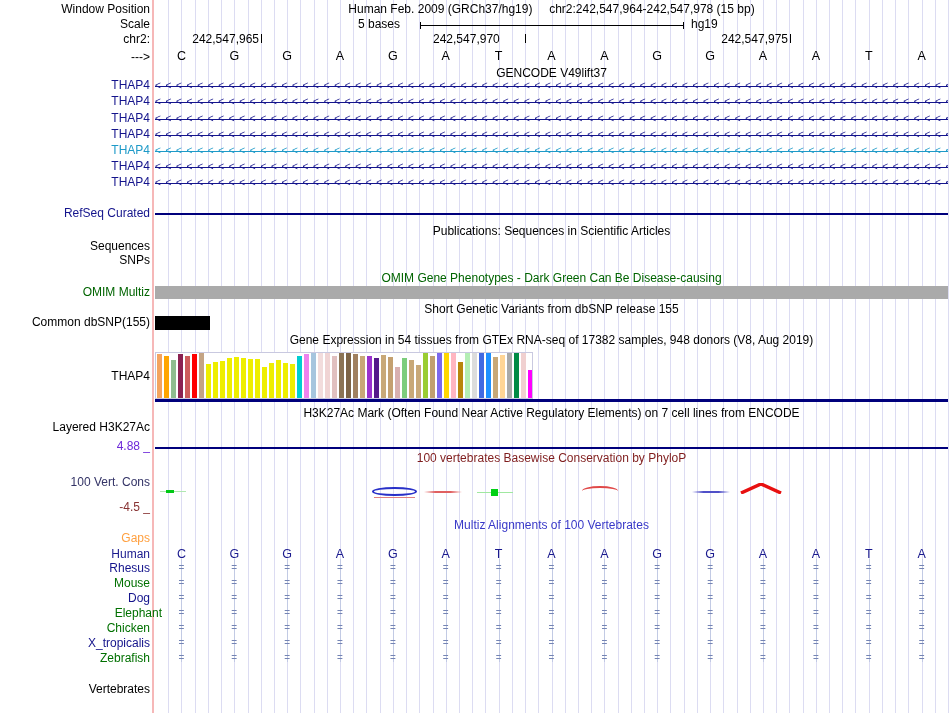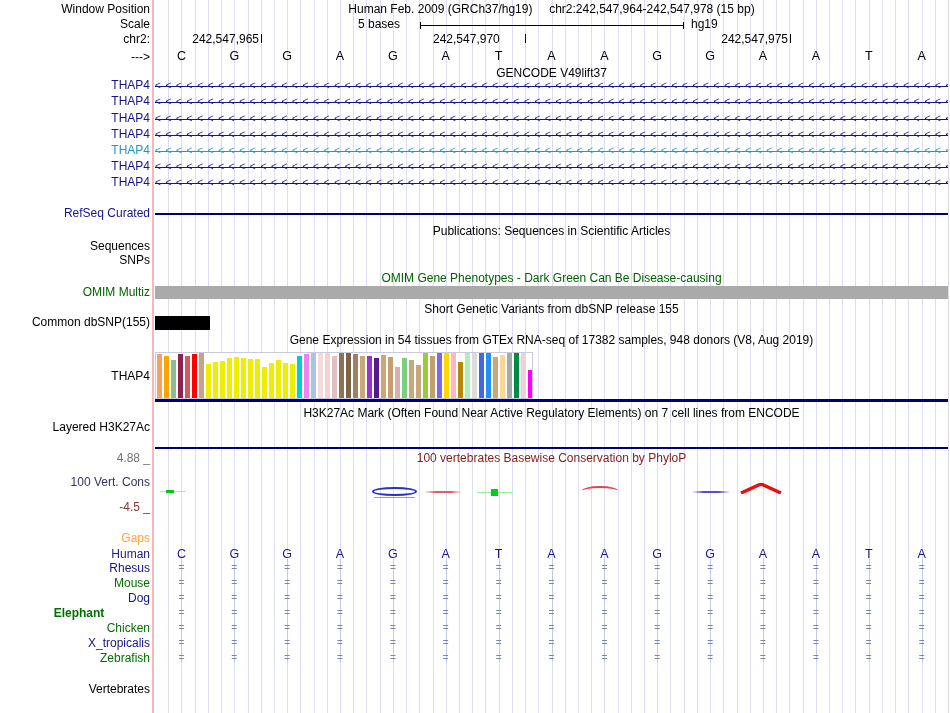--- a/index.html
+++ b/index.html
@@ -234,38 +234,39 @@
       <div class="gtex-bar" style="height: 47px; background: rgb(240, 208, 208);"></div>
       <div class="gtex-bar" style="height: 28px; background: rgb(255, 0, 255);"></div>
     </div>
   <div class="hline" style="top:399px;height:3px;background:#00007c"></div>
 
   <div class="ctitle" style="top:407px">H3K27Ac Mark (Often Found Near Active Regulatory Elements) on 7 cell lines from ENCODE</div>
   <div class="lbl" style="top:421px">Layered H3K27Ac</div>
   <div class="hline" style="top:447px;height:2px;background:#00007c"></div>
 
   <div class="ctitle" style="top:452px;color:#7f1d1d">100 vertebrates Basewise Conservation by PhyloP</div>
-  <div class="lbl" style="top:452px;color:#737373">4.88 _</div>
+  <div class="lbl" style="top:440px;color:#6d28d9">4.88 _</div>
   <div class="lbl" style="top:476px;color:#333366">100 Vert. Cons</div>
   <div class="lbl" style="top:501px;color:#883333">-4.5 _</div>
   <div id="phylop-marks">
       <div class="mark" style="left: 160px; top: 491px; width: 26px; height: 1px; background: rgb(176, 232, 176);"></div>
       <div class="mark" style="left: 166px; top: 490px; width: 8px; height: 3px; background: rgb(0, 200, 20);"></div>
       <div class="mark" style="left: 372px; top: 487px; width: 45px; height: 9px; border: 2px solid rgb(40, 48, 200); border-radius: 50%; box-sizing: border-box;"></div>
       <div class="mark" style="left: 374px; top: 497px; width: 41px; height: 1px; background: rgb(224, 128, 128);"></div>
       <div class="mark" style="left: 424px; top: 491px; width: 38px; height: 2px; background: linear-gradient(90deg, transparent, rgb(224, 96, 96) 30%, rgb(224, 96, 96) 70%, transparent);"></div>
       <div class="mark" style="left: 477px; top: 492px; width: 36px; height: 1px; background: rgb(160, 232, 160);"></div>
       <div class="mark" style="left: 491px; top: 489px; width: 7px; height: 7px; background: rgb(0, 208, 20);"></div>
       <div class="mark" style="left: 582px; top: 486px; width: 36px; height: 10px; border-top: 2px solid rgb(224, 72, 72); border-radius: 50%; box-sizing: border-box;"></div>
       <div class="mark" style="left: 692px; top: 491px; width: 38px; height: 2px; background: linear-gradient(90deg, transparent, rgb(80, 80, 200) 30%, rgb(80, 80, 200) 70%, transparent);"></div>
       <div class="mark" style="left: 740px; top: 483px; width: 42px; height: 11px;"><svg width="42" height="11" viewBox="0 0 42 11">
           <path d="M1 10 L21 1 L41 10" stroke="#e81010" stroke-width="3.5" fill="none"></path>
         </svg></div>
     </div>
 
+  <div class="ctitle" style="top:519px;color:#3838c8">Multiz Alignments of 100 Vertebrates</div>
   <div class="lbl" style="top:532px;color:#ffa040">Gaps</div>
   <div class="lbl" style="top:548px;color:#1a1a8e">Human</div>
   <div id="multiz-rows">
       <div class="colline" style="left: 181.433px; top: 559px; height: 103px;"></div>
       <div class="colline" style="left: 234.3px; top: 559px; height: 103px;"></div>
       <div class="colline" style="left: 287.167px; top: 559px; height: 103px;"></div>
       <div class="colline" style="left: 340.033px; top: 559px; height: 103px;"></div>
       <div class="colline" style="left: 392.9px; top: 559px; height: 103px;"></div>
       <div class="colline" style="left: 445.767px; top: 559px; height: 103px;"></div>
       <div class="colline" style="left: 498.633px; top: 559px; height: 103px;"></div>
@@ -333,21 +334,21 @@
       <div class="aligncell" style="left: 419.333px; top: 592px; width: 52.8667px;">=</div>
       <div class="aligncell" style="left: 472.2px; top: 592px; width: 52.8667px;">=</div>
       <div class="aligncell" style="left: 525.067px; top: 592px; width: 52.8667px;">=</div>
       <div class="aligncell" style="left: 577.933px; top: 592px; width: 52.8667px;">=</div>
       <div class="aligncell" style="left: 630.8px; top: 592px; width: 52.8667px;">=</div>
       <div class="aligncell" style="left: 683.667px; top: 592px; width: 52.8667px;">=</div>
       <div class="aligncell" style="left: 736.533px; top: 592px; width: 52.8667px;">=</div>
       <div class="aligncell" style="left: 789.4px; top: 592px; width: 52.8667px;">=</div>
       <div class="aligncell" style="left: 842.267px; top: 592px; width: 52.8667px;">=</div>
       <div class="aligncell" style="left: 895.133px; top: 592px; width: 52.8667px;">=</div>
-      <div style="position: absolute; left: 4px; width: 150px; text-align: center; top: 607px; color: rgb(0, 112, 0); line-height: 13px; font-weight: bold;">Elephant</div>
+      <div style="position: absolute; left: 12px; width: 150px; text-align: right; top: 607px; color: rgb(0, 112, 0); line-height: 13px;">Elephant</div>
       <div class="aligncell" style="left: 155px; top: 607px; width: 52.8667px;">=</div>
       <div class="aligncell" style="left: 207.867px; top: 607px; width: 52.8667px;">=</div>
       <div class="aligncell" style="left: 260.733px; top: 607px; width: 52.8667px;">=</div>
       <div class="aligncell" style="left: 313.6px; top: 607px; width: 52.8667px;">=</div>
       <div class="aligncell" style="left: 366.467px; top: 607px; width: 52.8667px;">=</div>
       <div class="aligncell" style="left: 419.333px; top: 607px; width: 52.8667px;">=</div>
       <div class="aligncell" style="left: 472.2px; top: 607px; width: 52.8667px;">=</div>
       <div class="aligncell" style="left: 525.067px; top: 607px; width: 52.8667px;">=</div>
       <div class="aligncell" style="left: 577.933px; top: 607px; width: 52.8667px;">=</div>
       <div class="aligncell" style="left: 630.8px; top: 607px; width: 52.8667px;">=</div>

